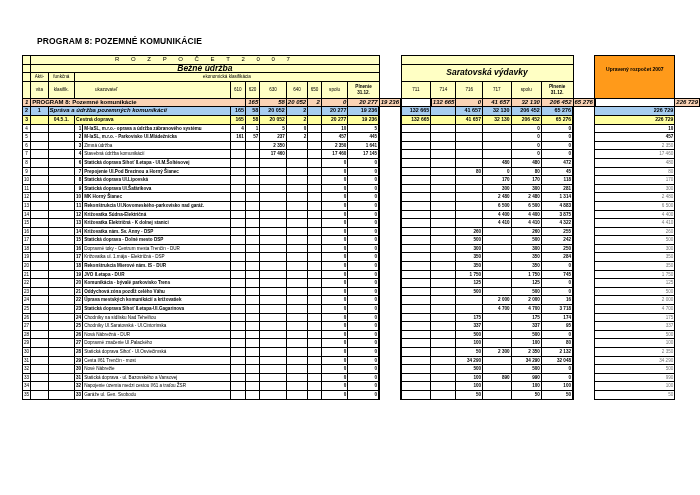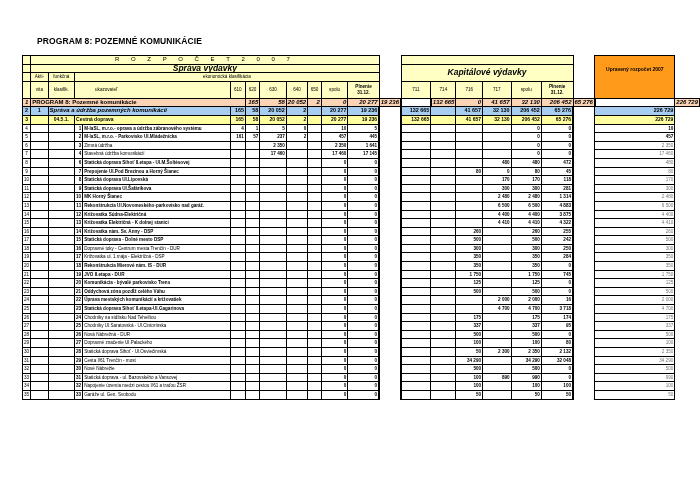--- a/index.html
+++ b/index.html
@@ -61,23 +61,23 @@
     <tr class="hdr">
       <td></td>
       <td colspan="11" class="rozp">R O Z P O Č E T   2 0 0 7</td>
       <td class="gap"></td>
       <td colspan="6"></td>
       <td class="gap"></td>
       <td rowspan="4" class="upr">Upravený rozpočet 2007</td>
     </tr>
     <tr class="hdr">
       <td></td>
-      <td colspan="11" class="big">Správa výdavky</td>
+      <td colspan="11" class="big">Bežné údržba</td>
       <td class="gap"></td>
-      <td colspan="6" rowspan="2" class="big">Kapitálové výdavky</td>
+      <td colspan="6" rowspan="2" class="big">Saratovská výdavky</td>
       <td class="gap"></td>
     </tr>
     <tr class="hdr">
       <td></td>
       <td class="c">Akti-</td>
       <td class="c">funkčná</td>
       <td colspan="9" class="c">ekonomická klasifikácia</td>
       <td class="gap"></td>
       <td class="gap"></td>
     </tr>

